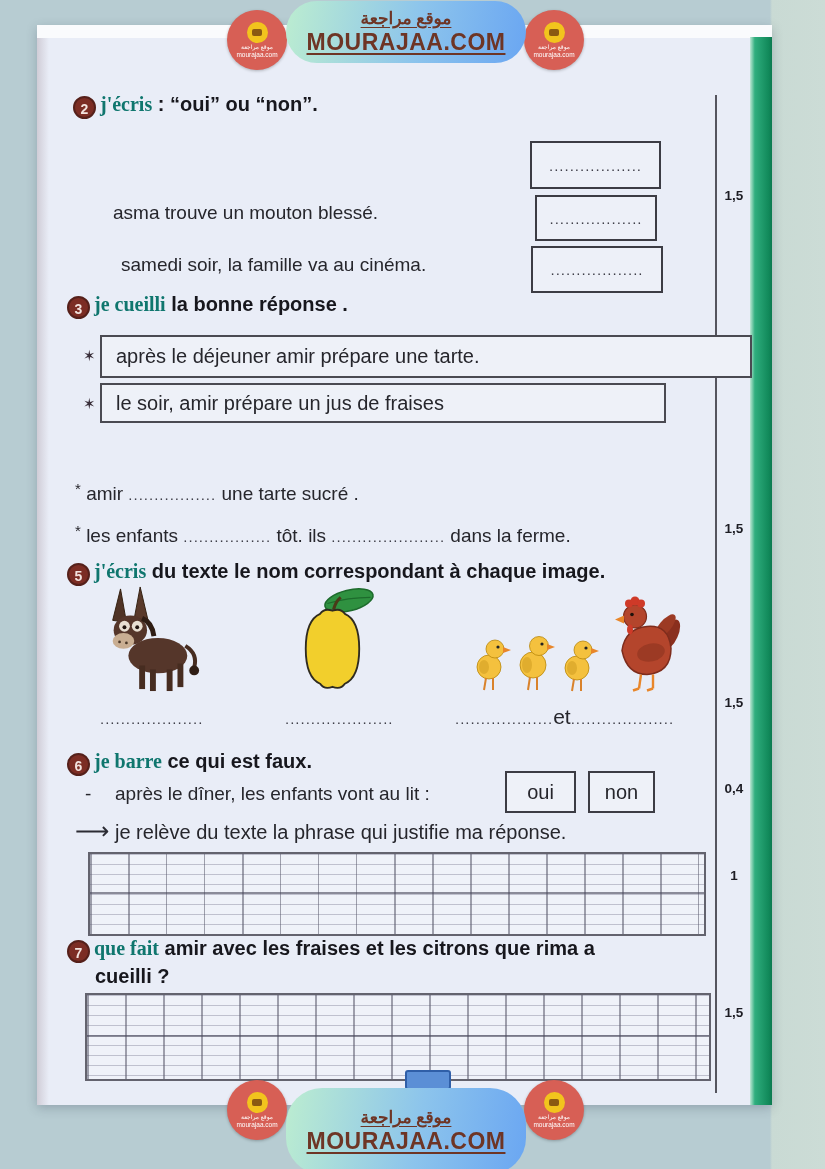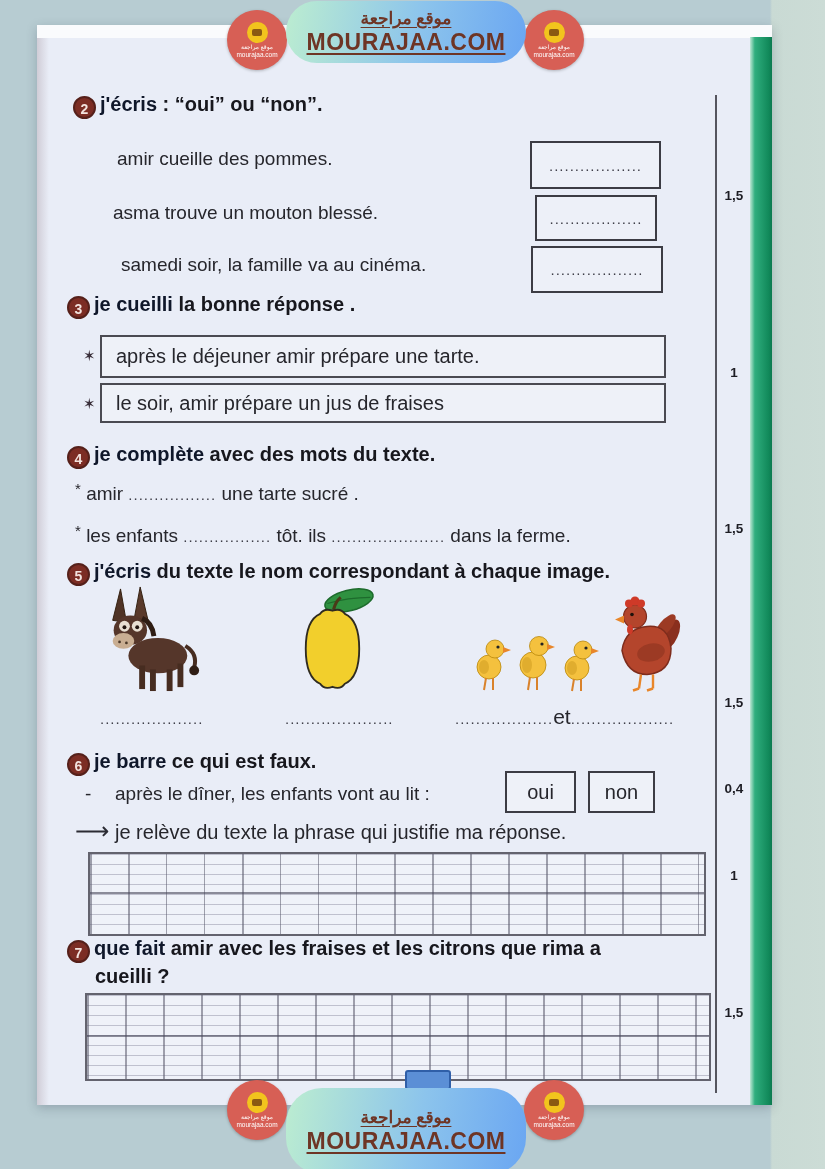--- a/index.html
+++ b/index.html
@@ -12,21 +12,21 @@
   .paper{position:absolute;left:37px;top:25px;width:735px;height:1080px;background:#e9edf7;box-shadow:0 3px 10px rgba(40,50,70,.25);}
   .paper-topband{position:absolute;left:0;top:0;width:100%;height:13px;background:#fafbfd;}
   .paper-leftshadow{position:absolute;left:0;top:13px;bottom:0;width:12px;background:linear-gradient(90deg,rgba(150,130,140,.30),rgba(150,130,140,0));}
   .green-strip{position:absolute;right:0;top:12px;bottom:0;width:22px;background:linear-gradient(90deg,#bfe8d6 0,#2fae7e 22%,#11895a 85%,#0d7a50 100%);}
   .margin-line{position:absolute;left:678px;top:70px;height:998px;width:2px;background:#55555e;}
   .score{position:absolute;left:682px;width:30px;text-align:center;font-size:13.5px;font-weight:bold;color:#1d1d24;}
   
   .ex-title{position:absolute;font-size:20px;font-weight:bold;color:#17171d;white-space:nowrap;}
   .num{display:inline-block;width:23px;height:23px;border-radius:50%;background:#7c2d24;border:2px solid #55201a;color:#f3e3de;
        font-size:14px;line-height:23px;text-align:center;vertical-align:-3px;margin-right:4px;box-sizing:border-box;}
-  .verb{color:#0f172a;}
+  .verb{color:#0f766e;font-family:Liberation Serif, serif;}
   .body-text{position:absolute;font-size:19px;color:#26262c;white-space:nowrap;}
   .dots{color:#3e3e48;font-size:15px;letter-spacing:1px;}
   
   .ansbox{position:absolute;border:2px solid #3c3c44;background:#edf0f8;display:flex;align-items:center;justify-content:center;}
   .optbox{position:absolute;border:2px solid #4a4a52;background:#eef1f8;display:flex;align-items:center;padding-left:14px;font-size:20px;color:#26262c;box-sizing:border-box;}
   .star{position:absolute;font-size:15px;color:#3a2f3a;}
   .choicebox{position:absolute;border:2px solid #3c3c44;background:#eef1f8;display:flex;align-items:center;justify-content:center;font-size:20px;color:#26262c;}
   
   .wgrid{position:absolute;border:2px solid #63636e;background-color:rgba(246,247,251,.5);
     background-image:
@@ -66,50 +66,45 @@
     <div class="score" style="top:496px">1,5</div>
     <div class="score" style="top:670px">1,5</div>
     <div class="score" style="top:756px">0,4</div>
     <div class="score" style="top:843px">1</div>
     <div class="score" style="top:980px">1,5</div>
 
     <div class="ex-title" style="left:36px;top:68px">
       <span class="num">2</span><span class="verb">j'écris</span>
       <span>: “oui” ou “non”.</span>
     </div>
-    <div class="body-text" style="left:80px;top:123px">amir cueille des pommes.</div>
     <div class="ansbox" style="left:493px;top:116px;width:127px;height:44px">
       <span class="dots">..................</span>
     </div>
     <div class="body-text" style="left:76px;top:177px">asma trouve un mouton blessé.</div>
     <div class="ansbox" style="left:498px;top:170px;width:118px;height:42px">
       <span class="dots">..................</span>
     </div>
     <div class="body-text" style="left:84px;top:229px">samedi soir, la famille va au cinéma.</div>
     <div class="ansbox" style="left:494px;top:221px;width:128px;height:43px">
       <span class="dots">..................</span>
     </div>
 
     <div class="ex-title" style="left:30px;top:268px">
       <span class="num">3</span><span class="verb">je cueilli</span>
       <span>la bonne réponse .</span>
     </div>
     <span class="star" style="left:46px;top:322px">✶</span>
-    <div class="optbox" style="left:63px;top:310px;width:566px;height:43px">
+    <div class="optbox" style="left:63px;top:310px;width:652px;height:43px">
       <span>après le déjeuner amir prépare une tarte.</span>
     </div>
     <span class="star" style="left:46px;top:370px">✶</span>
     <div class="optbox" style="left:63px;top:358px;width:566px;height:40px">
       <span>le soir, amir prépare un jus de fraises</span>
     </div>
 
-    <div class="ex-title" style="left:30px;top:418px">
-      <span class="num">4</span><span class="verb">je complète</span>
-      <span>avec des mots du texte.</span>
-    </div>
     <div class="body-text" style="left:38px;top:497px">
       <span style="vertical-align:6px;font-size:15px">*</span>
       <span>les enfants</span>
       <span class="dots">.................</span>
       <span>tôt. ils</span>
       <span class="dots">......................</span>
       <span>dans la ferme.</span>
     </div>
     <div class="body-text" style="left:38px;top:455px">
       <span style="vertical-align:6px;font-size:15px">*</span>

